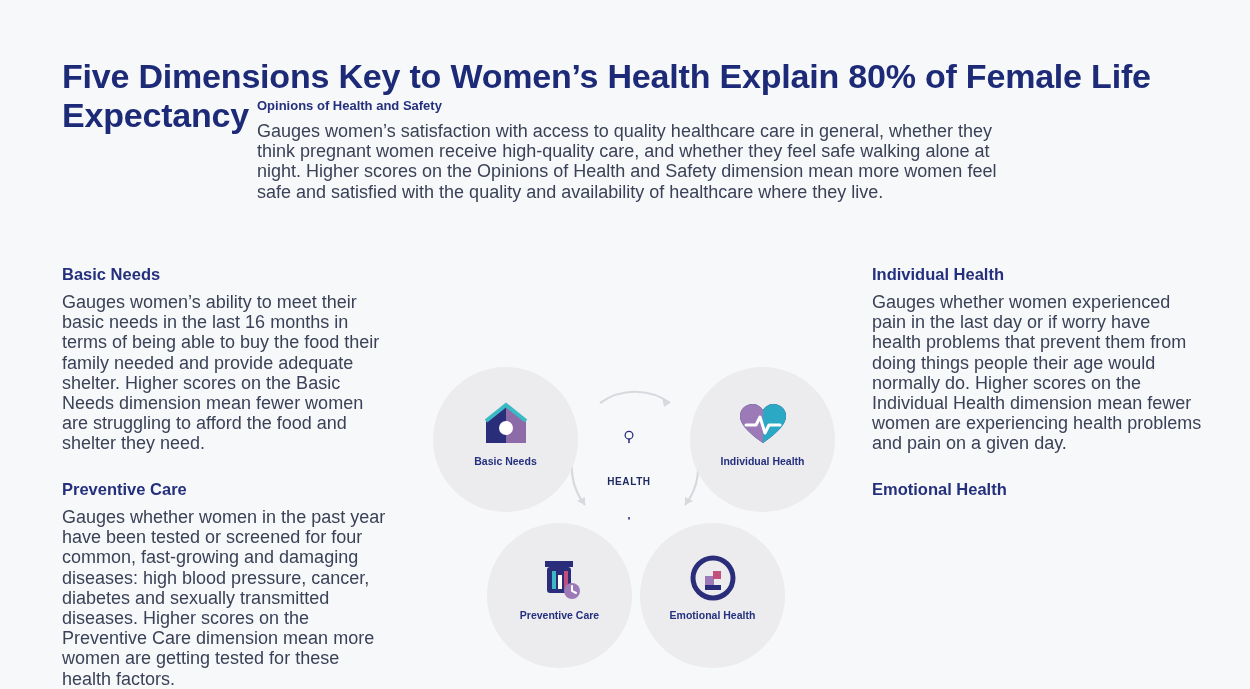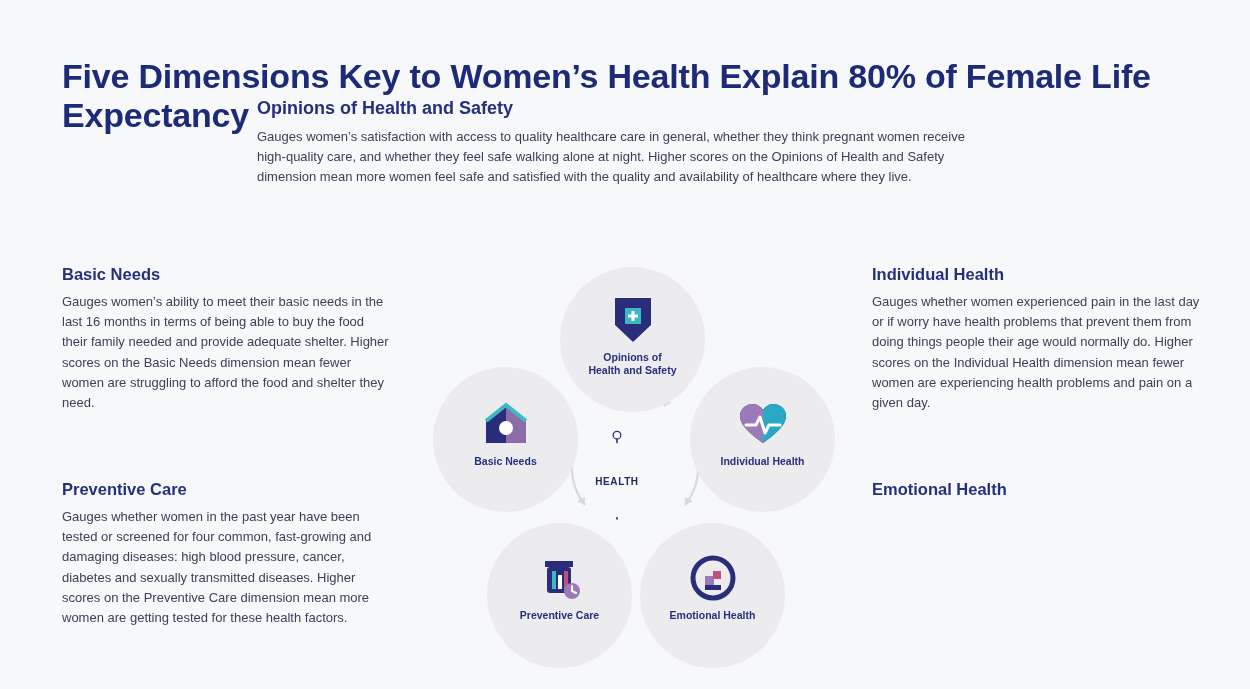--- a/index.html
+++ b/index.html
@@ -30,33 +30,33 @@
     color: #1c2a77;
     letter-spacing: -0.2px;
   }
   .block-heading {
     font-size: 16.5px;
     font-weight: bold;
     color: #24307d;
     margin: 0 0 8px 0;
   }
   .block-body {
-    font-size: 13px;
+    font-size: 18px;
     line-height: 20.2px;
     color: #3b4257;
     margin: 0;
   }
   
   .block-top {
     position: absolute;
     left: 257px;
     top: 98px;
     width: 740px;
   }
-  .block-top .block-heading { font-size: 18px; }
+  .block-top .block-heading { font-size: 13px; }
   
   .block-basic {
     position: absolute;
     left: 62px;
     top: 265px;
     width: 330px;
   }
   .block-preventive {
     position: absolute;
     left: 62px;
@@ -115,21 +115,21 @@
     text-align: center;
     line-height: 13px;
     max-width: 120px;
   }
   .c-left .icon-wrap, .c-right .icon-wrap { margin-top: 30px; }
   .c-bl .icon-wrap, .c-br .icon-wrap { margin-top: 28px; }
 
   
   .center-health {
     position: absolute;
-    left: 157px;
+    left: 169px;
     top: 175px;
     width: 70px;
     height: 90px;
     display: flex;
     flex-direction: column;
     align-items: center;
     gap: 28px;
   }
   .center-label {
     font-size: 10px;
@@ -187,34 +187,20 @@
         <path d="M152 188 A 60 60 0 0 0 160 250"></path>
         <path d="M268 188 A 60 60 0 0 1 260 250"></path>
       </g>
       <g fill="#d8d9de">
         <polygon points="245,148 237,142 239,152"></polygon>
         <polygon points="160,250 152,246 160,242"></polygon>
         <polygon points="260,250 268,246 260,242"></polygon>
       </g>
     </svg>
 
-    <div class="circle c-top">
-      <div class="icon-wrap">
-        <svg width="44" height="50" viewBox="0 0 44 50">
-          <path d="M4 3 H40 V30 L22 47 L4 30 Z" fill="#2a2e7a"></path>
-          <rect x="14" y="13" width="16" height="16" fill="#3bb9c4"></rect>
-          <rect x="20.5" y="16" width="3" height="10" fill="#ffffff"></rect>
-          <rect x="17" y="19.5" width="10" height="3" fill="#ffffff"></rect>
-        </svg>
-      </div>
-      <div class="c-label">
-        <span>Opinions of</span><br>
-        <span>Health and Safety</span>
-      </div>
-    </div>
 
     <div class="circle c-left">
       <div class="icon-wrap">
         <svg width="48" height="46" viewBox="0 0 48 46">
           <path d="M24 4 L44 20 V42 H24 Z" fill="#8d6aa8"></path>
           <path d="M24 4 L4 20 V42 H24 Z" fill="#2a2e7a"></path>
           <path d="M4 20 L24 4 L44 20" fill="none" stroke="#3bb9c4" stroke-width="4"></path>
           <circle cx="24" cy="27" r="7" fill="#ffffff"></circle>
           <path d="M24 22 c-4 0 -6 3 -6 6 c0 3 3 5 6 5 c3 0 6 -2 6 -5 c0 -3 -2 -6 -6 -6z" fill="#ffffff"></path>
         </svg>

